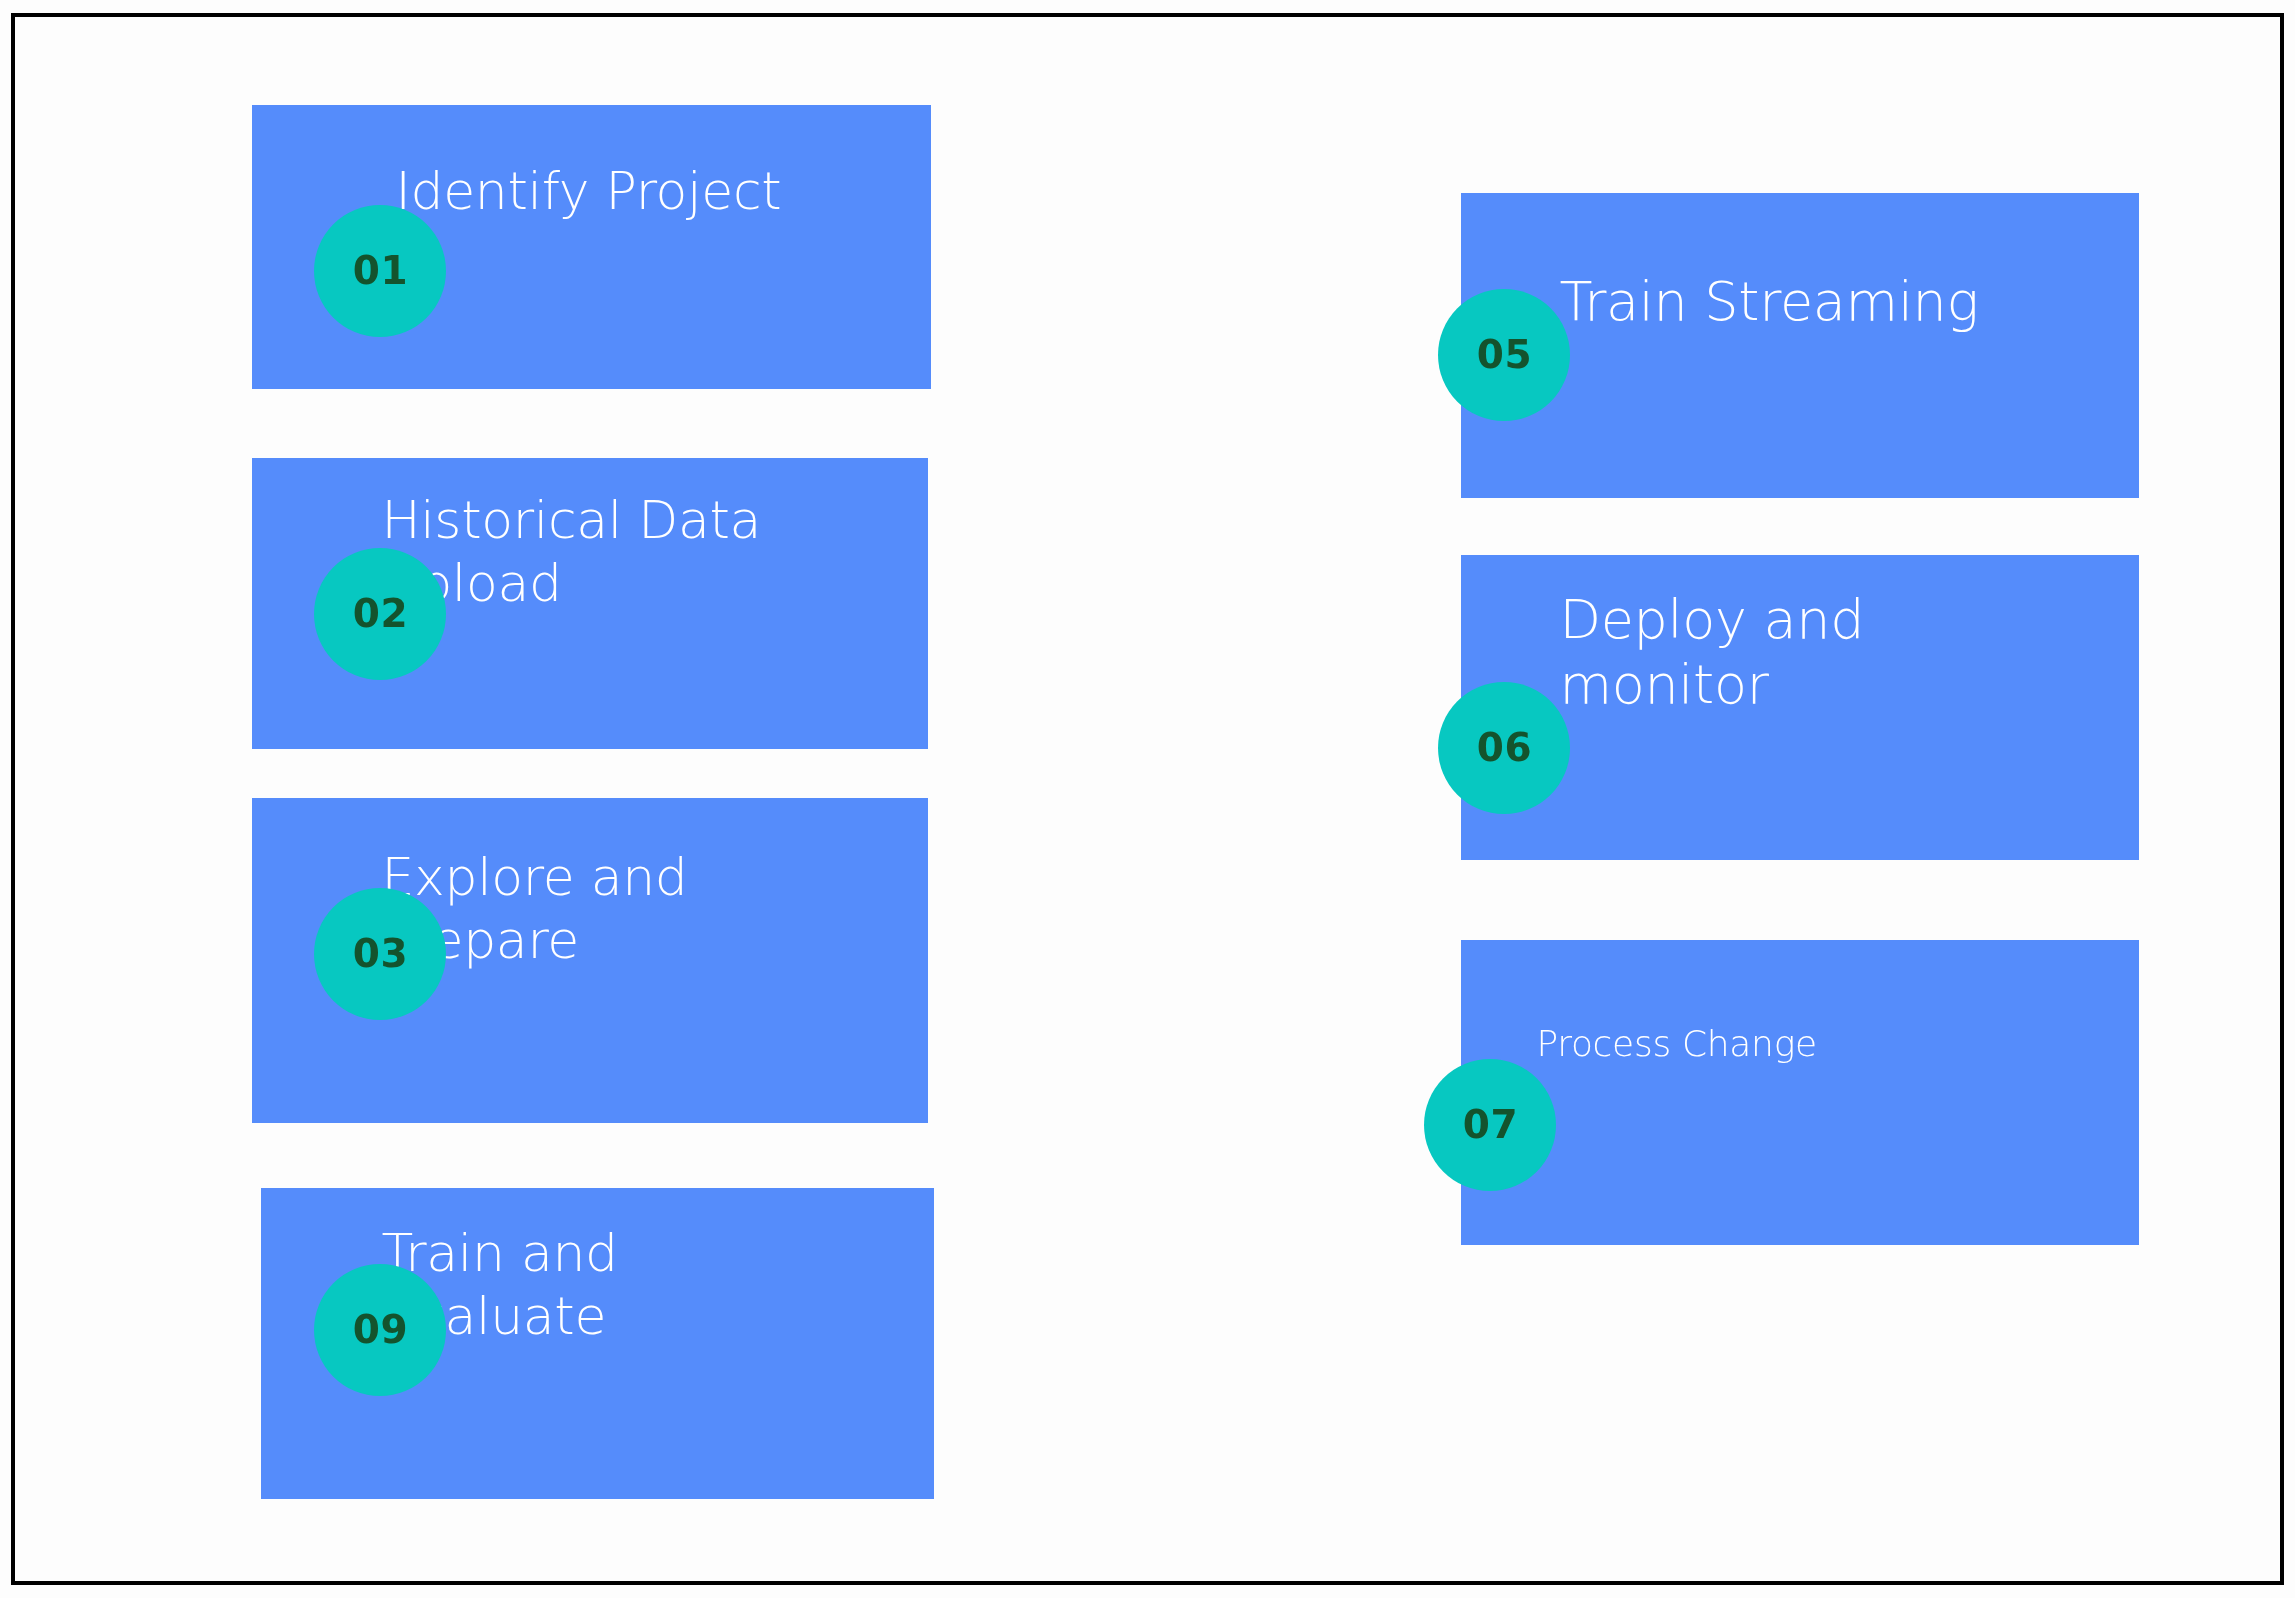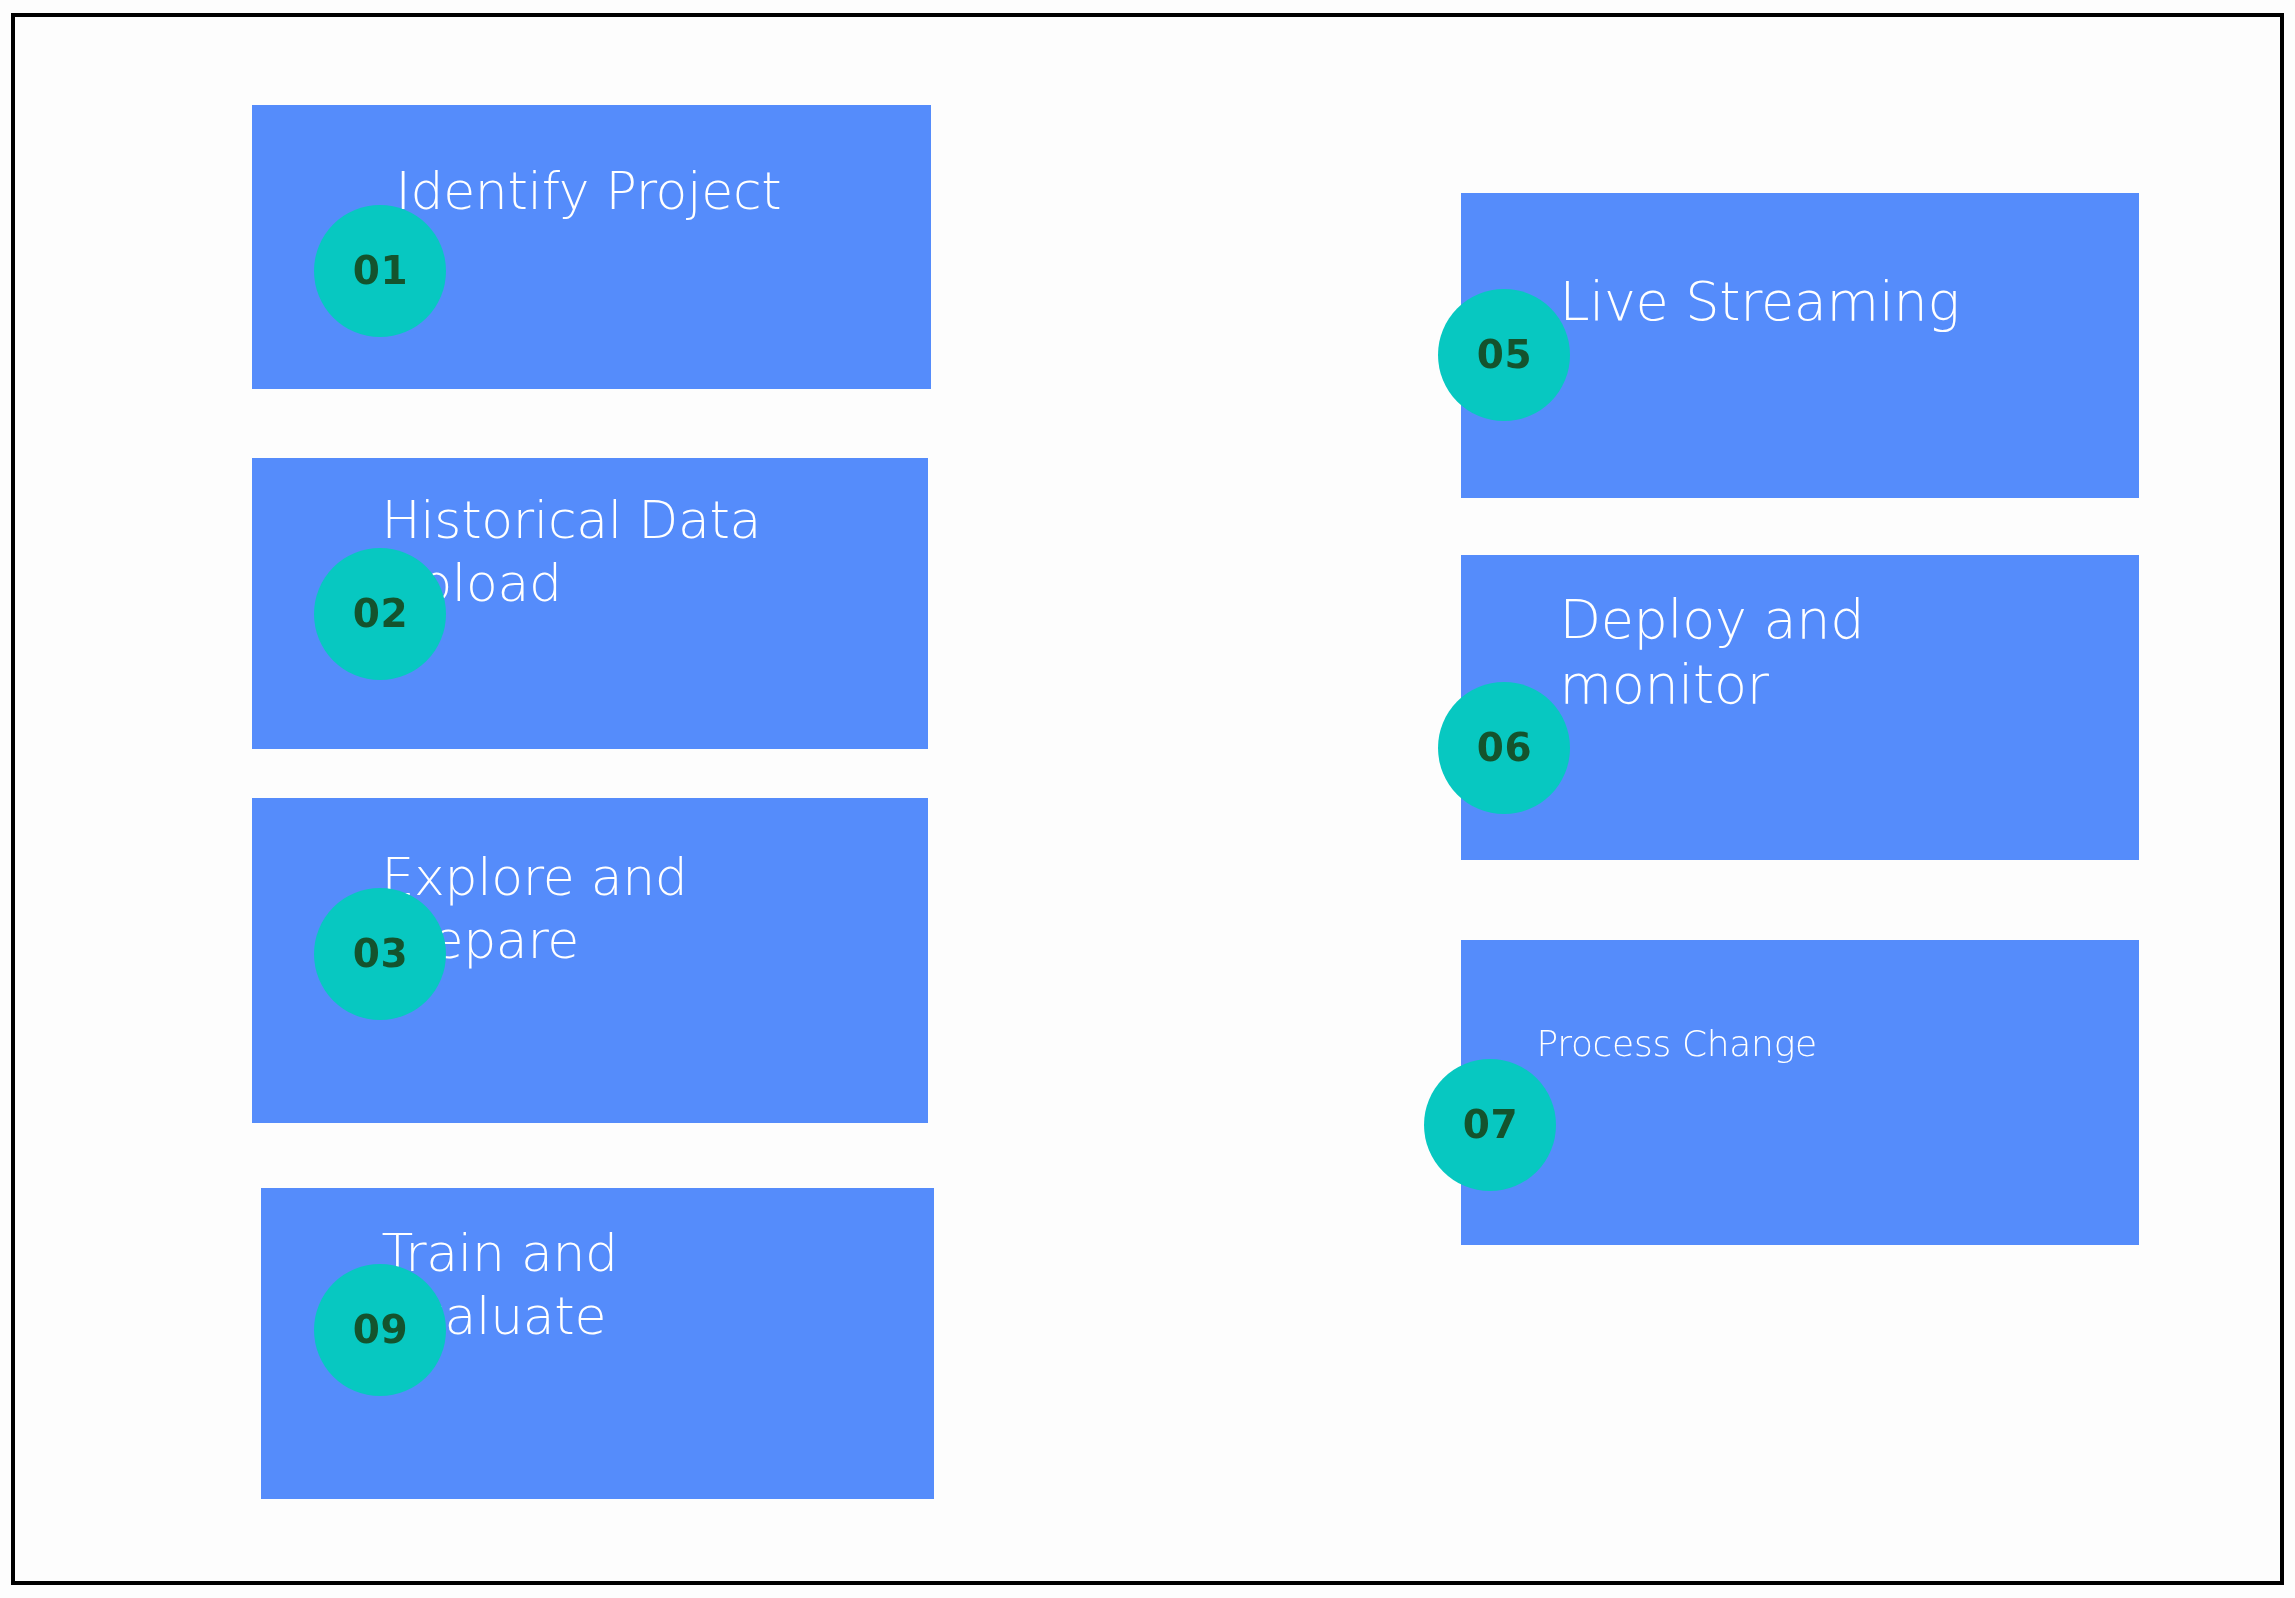--- a/index.html
+++ b/index.html
@@ -96,21 +96,21 @@
           <span>09</span>
         </div>
       </div>
 
     </div>
 
     <div class="column">
 
       <div class="step" style="left:1389px;top:164px;width:770px;height:331px;">
         <div class="step-box" style="left:57px;top:12.5px;width:678px;height:305px;"></div>
-        <div class="step-label" style="left:155px;top:88px;font-size:54px;">Live Streaming</div>
+        <div class="step-label" style="left:155px;top:88px;font-size:54px;">Train Streaming</div>
         <div class="step-badge" style="left:34px;top:108px;width:132px;height:132px;font-size:39px;">
           <span>05</span>
         </div>
       </div>
 
       <div class="step" style="left:1389px;top:526px;width:770px;height:331px;">
         <div class="step-box" style="left:57px;top:12.5px;width:678px;height:305px;"></div>
         <div class="step-label" style="left:155px;top:44px;font-size:54px;">Deploy and
 monitor</div>
         <div class="step-badge" style="left:34px;top:139px;width:132px;height:132px;font-size:39px;">

